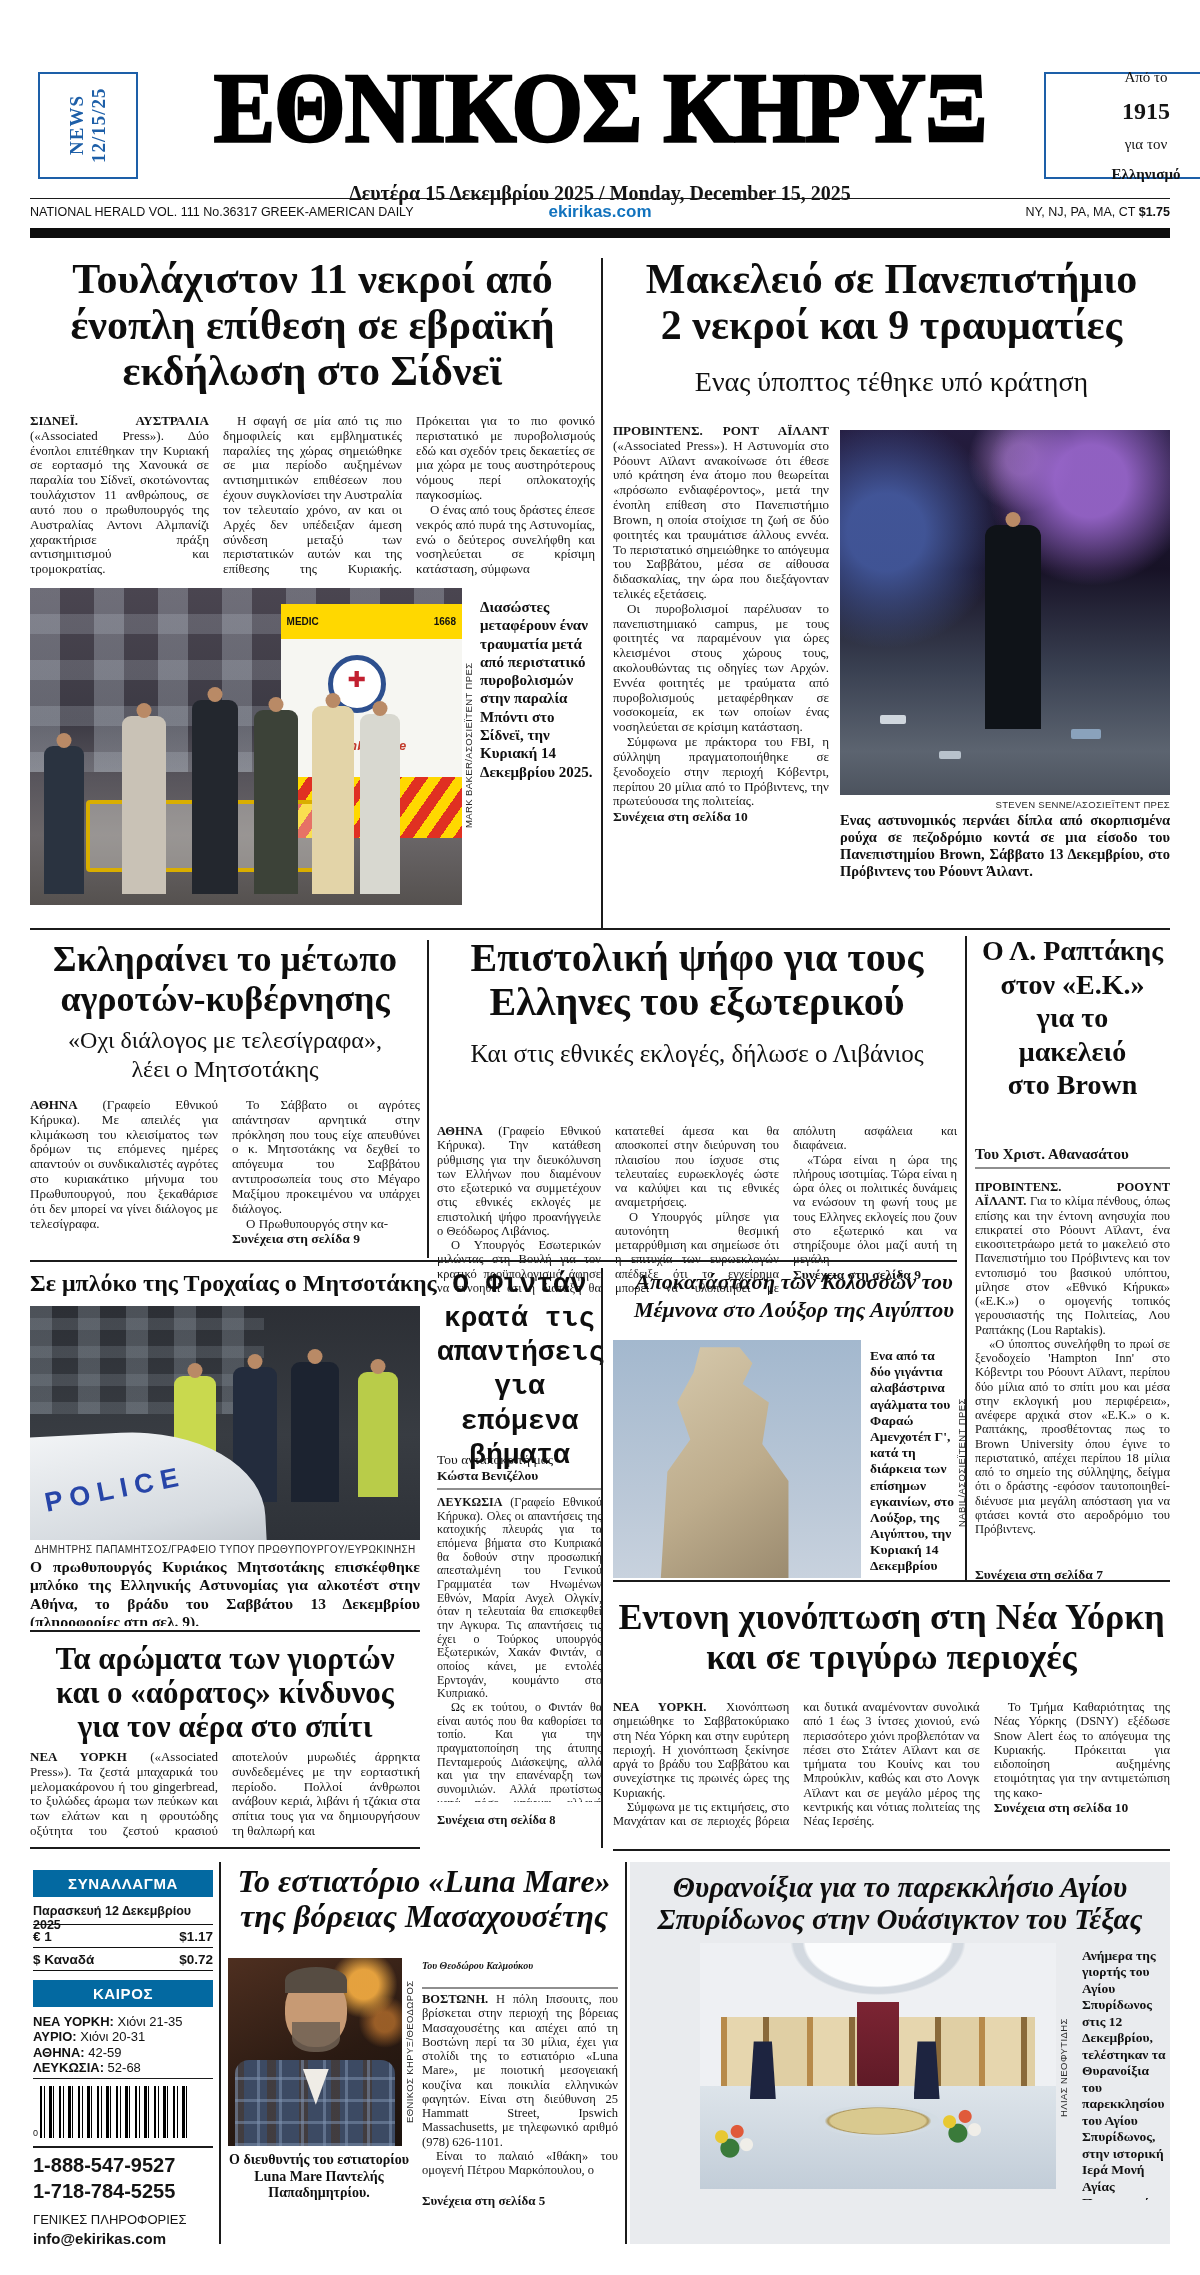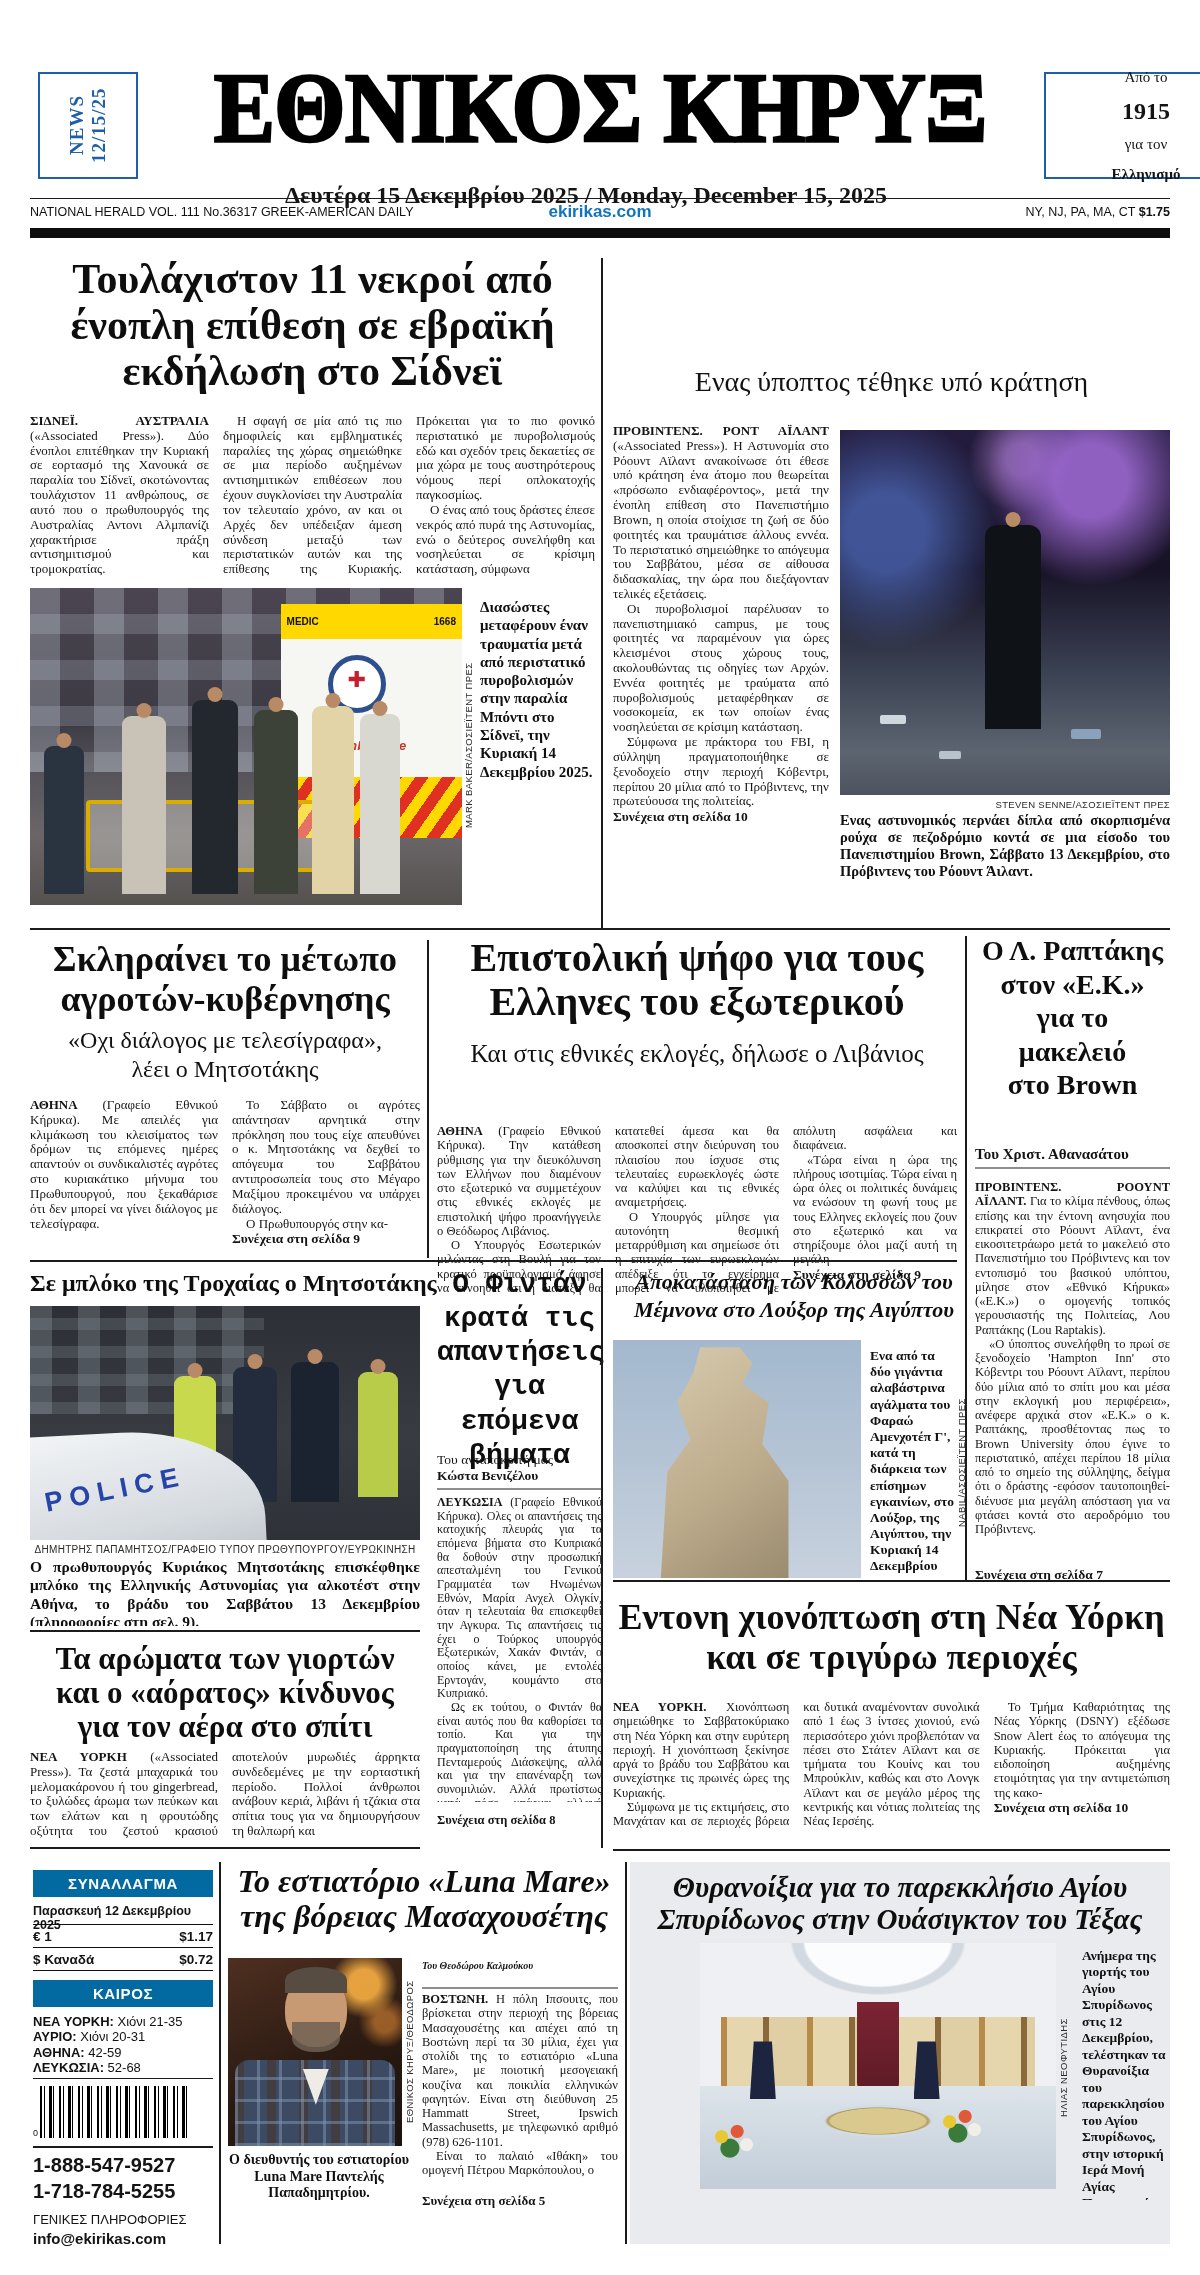--- a/index.html
+++ b/index.html
@@ -47,21 +47,21 @@
     <div class="vcred" style="writing-mode:vertical-rl;transform:rotate(180deg);font-family:'Liberation Serif',serif;
          font-size:19px;font-weight:bold;color:#1d5fa8;letter-spacing:1px;line-height:1.15;height:95px;">
       <span>NEWS</span><br>
       <span>12/15/25</span>
     </div>
   </div>
 
   <div class="abs ctr" style="left:150px;top:58px;width:900px;">
     <div class="masthead ser" style="font-size:92px;line-height:1;">ΕΘΝΙΚΟΣ ΚΗΡΥΞ</div>
   </div>
-  <div class="abs ctr ser b" style="left:236px;top:182px;width:700px;font-size:24px;">Δευτέρα 15 Δεκεμβρίου 2025 / Monday, December 15, 2025</div>
+  <div class="abs ctr ser b" style="left:250px;top:182px;width:700px;font-size:20px;">Δευτέρα 15 Δεκεμβρίου 2025 / Monday, December 15, 2025</div>
 
   <div class="abs ctr" style="left:1044px;top:72px;width:116px;height:103px;border:2.5px solid #1d5fa8;display:flex;flex-direction:column;justify-content:center;gap:13px;padding-left:42px;">
     <div class="ser" style="font-size:15px;">Από το</div>
     <div class="ser b" style="font-size:24px;line-height:1;">1915</div>
     <div class="ser" style="font-size:15px;">για τον</div>
     <div class="ser b" style="font-size:15px;">Ελληνισμό</div>
   </div>
 
   <div class="abs hr" style="left:30px;top:198px;width:1140px;height:1px;"></div>
   <div class="abs san" style="left:30px;top:205px;font-size:12.5px;color:#111;">NATIONAL HERALD VOL. 111  No.36317  GREEK-AMERICAN DAILY</div>
@@ -105,20 +105,24 @@
     <div class="pr" style="left:162px;top:112px;width:46px;height:194px;background:#23272e;"></div>
     <div class="pr" style="left:224px;top:122px;width:44px;height:184px;background:#3c4238;"></div>
     <div class="pr" style="left:282px;top:118px;width:42px;height:188px;background:#e3d4a8;"></div>
     <div class="pr" style="left:330px;top:126px;width:40px;height:180px;background:#d8d8d0;"></div>
   </div>
   <div class="abs vcred" style="left:463px;top:595px;width:14px;height:300px;">MARK BAKER/ΑΣΟΣΙΕΪΤΕΝΤ ΠΡΕΣ</div>
   <div class="abs cap" style="left:480px;top:598px;width:115px;height:302px;font-size:15px;line-height:1.22;overflow:hidden;">Διασώστες μεταφέρουν έναν τραυματία μετά από περιστατικό πυροβολισμών στην παραλία Μπόντι στο Σίδνεϊ, την Κυριακή 14 Δεκεμβρίου 2025.</div>
 
   <div class="abs vr" style="left:601px;top:258px;height:670px;"></div>
 
+  <div class="abs hl ctr" style="left:613px;top:256px;width:557px;font-size:42px;">
+    <div>Μακελειό σε Πανεπιστήμιο</div>
+    <div>2 νεκροί και 9 τραυματίες</div>
+  </div>
   <div class="abs ctr ser" style="left:613px;top:366px;width:557px;font-size:28px;color:#111;">Ενας ύποπτος τέθηκε υπό κράτηση</div>
   <div class="abs bodytxt" style="left:613px;top:424px;width:216px;height:470px;">
     <p><b>ΠΡΟΒΙΝΤΕΝΣ. ΡΟΝΤ ΑΪΛΑΝΤ</b> <span>(«Associated Press»). Η Αστυνομία στο Ρόουντ Αϊλαντ ανακοίνωσε ότι έθεσε υπό κράτηση ένα άτομο που θεωρείται «πρόσωπο ενδιαφέροντος», μετά την ένοπλη επίθεση στο Πανεπιστήμιο Brown, η οποία στοίχισε τη ζωή σε δύο φοιτητές και τραυμάτισε άλλους εννέα. Το περιστατικό σημειώθηκε το απόγευμα του Σαββάτου, μέσα σε αίθουσα διδασκαλίας, την ώρα που διεξάγονταν τελικές εξετάσεις.</span></p>
     <p class="ind">Οι πυροβολισμοί παρέλυσαν το πανεπιστημιακό campus, με τους φοιτητές να παραμένουν για ώρες κλεισμένοι στους χώρους τους, ακολουθώντας τις οδηγίες των Αρχών. Εννέα φοιτητές με τραύματα από πυροβολισμούς μεταφέρθηκαν σε νοσοκομεία, εκ των οποίων ένας νοσηλεύεται σε κρίσιμη κατάσταση.</p>
     <p class="ind">Σύμφωνα με πράκτορα του FBI, η σύλληψη πραγματοποιήθηκε σε ξενοδοχείο στην περιοχή Κόβεντρι, περίπου 20 μίλια από το Πρόβιντενς, την πρωτεύουσα της πολιτείας.</p>
     <p class="cont">Συνέχεια στη σελίδα 10</p>
   </div>
   <div class="abs photo" style="left:840px;top:430px;width:330px;height:365px;
        background:radial-gradient(circle at 76% 14%,rgba(156,104,208,.9) 0 9%,rgba(0,0,0,0) 26%),
                   radial-gradient(circle at 14% 28%,rgba(74,100,176,.8) 0 10%,rgba(0,0,0,0) 30%),

